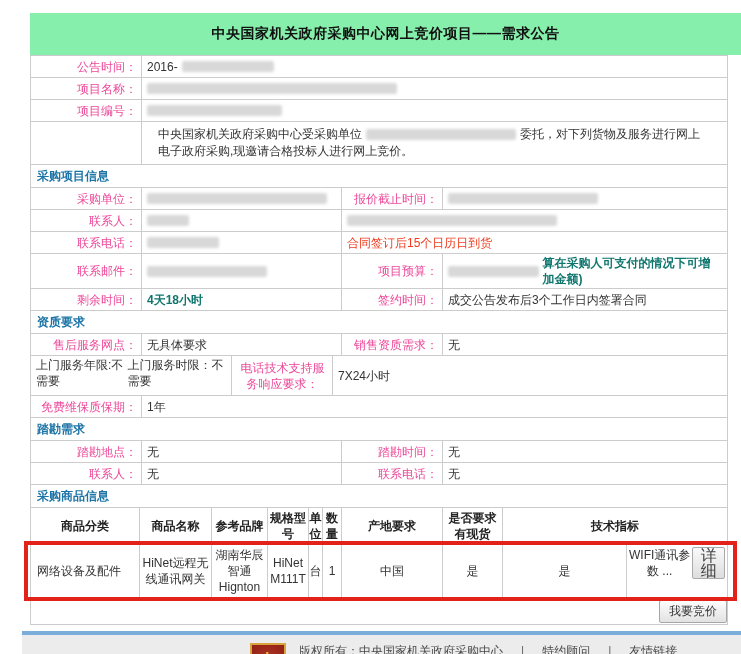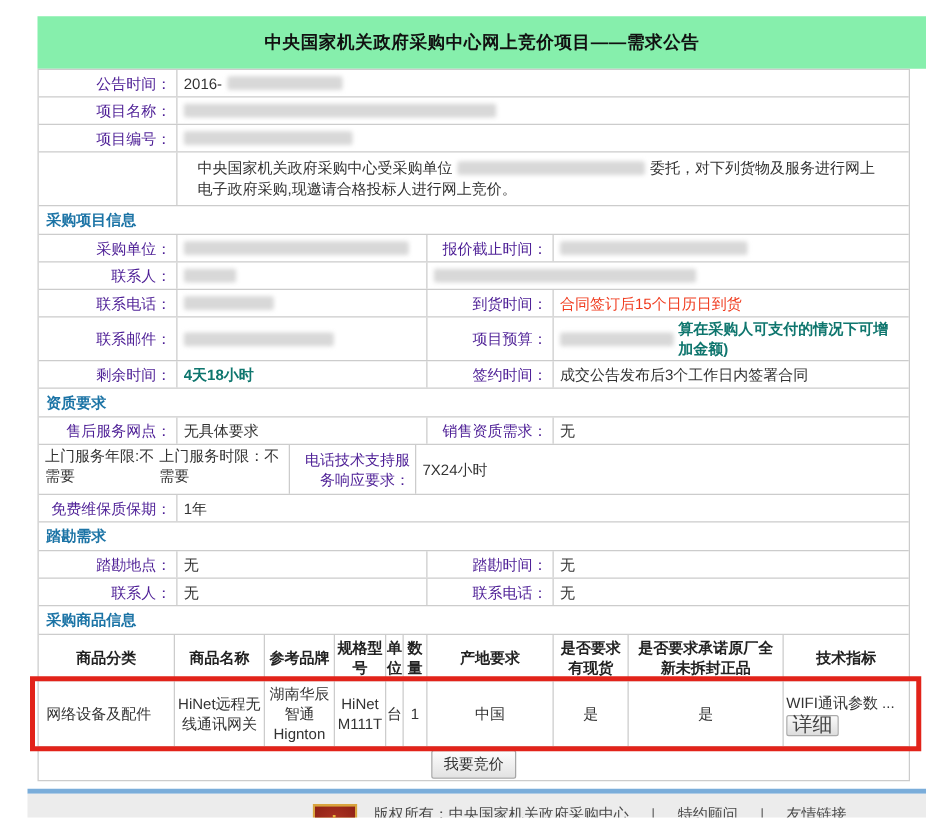--- a/index.html
+++ b/index.html
@@ -12,21 +12,21 @@
     margin:13px 0 0 30px;width:711px;height:42px;background:#86efac;
     display:flex;align-items:center;justify-content:center;
   }
   .title-band h1{margin:0;font-size:14px;font-weight:bold;color:#111;letter-spacing:.5px}
 
   .tbl{margin-left:30px;width:698px;border:1px solid #ccc;box-sizing:border-box}
   .tr{display:flex;border-bottom:1px solid #ccc;min-height:22px;align-items:stretch;box-sizing:border-box}
   .tr:last-child{border-bottom:none}
   .td{display:flex;align-items:center;padding:1px 5px;box-sizing:border-box;line-height:16px}
   .td + .td{border-left:1px solid #ccc}
-  .label{justify-content:flex-end;text-align:right;color:#4c1d95;padding-right:4px}
+  .label{justify-content:flex-end;text-align:center;color:#ec4899;padding-right:4px}
   .value{color:#333}
   .w-l1{width:110px;flex:none}
   .w-v1{width:200px;flex:none}
   .w-l2{width:101px;flex:none}
   .flex1{flex:1 1 auto}
   .sec{
     border-bottom:1px solid #ccc;height:20px;display:flex;align-items:center;
     padding:1px 6px;color:#1c74a6;font-weight:bold;
   }
   .intro .value{display:block;padding:4px 16px;line-height:17px;min-height:36px}
@@ -40,26 +40,26 @@
   
   .ph .td{justify-content:center;text-align:center;font-weight:bold;color:#222;padding:2px 2px}
   .ph{min-height:32px}
   .prow{min-height:45px;position:relative}
   .prow .td{justify-content:center;text-align:center;padding:2px}
   .prow .td.left{justify-content:flex-start;text-align:left;padding-left:6px}
   .c1{width:108px;flex:none}.c2{width:72px;flex:none}.c3{width:56px;flex:none}
   .c4{width:41px;flex:none}.c5{width:14px;flex:none}.c6{width:19px;flex:none}
   .c7{width:101px;flex:none}.c8{width:60px;flex:none}.c9{width:124px;flex:none}
   .c10{flex:1 1 auto}
-  .tech-cell{flex-direction:column;align-items:flex-start;justify-content:center;gap:2px;padding-left:6px}
+  .tech-cell{flex-direction:row;align-items:flex-start;justify-content:center;gap:2px;padding-left:6px}
   .hl-box{
     position:absolute;left:-7px;right:-10px;top:-4px;bottom:-4px;
     border:4px solid #e2231a;z-index:5;pointer-events:none;
   }
-  .btn-row{display:flex;justify-content:center;align-items:center;min-height:26px}
+  .btn-row{display:flex;justify-content:flex-end;align-items:center;min-height:26px}
   .btn{
     border:1px solid #a6a6a6;background:linear-gradient(#fdfdfd,#e2e2e2);
     padding:2px 9px;font-size:12px;border-radius:2px;color:#333;cursor:pointer;
     font-family:inherit;
   }
   .btn-sm{
     border:1px solid #aaa;background:linear-gradient(#fafafa,#ddd);
     padding:0 4px;font-size:16px;line-height:15px;border-radius:2px;color:#444;cursor:pointer;
     font-family:inherit;
   }
@@ -142,21 +142,20 @@
       </div>
     <div class="td value flex1">
         <span class="blur" style="width:210px;margin-left:0"></span>
       </div>
   </div>
   <div class="tr">
     <div class="td label w-l1">联系电话：</div>
     <div class="td value w-v1">
         <span class="blur" style="width:72px;margin-left:0"></span>
       </div>
-    <div class="td label w-l2">到货时间：</div>
     <div class="td value flex1 red">合同签订后15个日历日到货</div>
   </div>
   <div class="tr">
     <div class="td label w-l1">联系邮件：</div>
     <div class="td value w-v1">
         <span class="blur" style="width:120px;margin-left:0"></span>
       </div>
     <div class="td label w-l2">项目预算：</div>
     <div class="td value flex1">
       <span class="blur" style="width:105px;margin-left:0"></span>
@@ -210,21 +209,20 @@
 
   <div class="tr ph">
     <div class="td c1">商品分类</div>
     <div class="td c2">商品名称</div>
     <div class="td c3">参考品牌</div>
     <div class="td c4">规格型号</div>
     <div class="td c5">单位</div>
     <div class="td c6">数量</div>
     <div class="td c7">产地要求</div>
     <div class="td c8">是否要求有现货</div>
-    <div class="td c9">是否要求承诺原厂全新未拆封正品</div>
     <div class="td c10">技术指标</div>
   </div>
 
   <div class="tr prow">
     <div class="hl-box"></div>
     <div class="td c1 left">网络设备及配件</div>
     <div class="td c2">HiNet远程无线通讯网关</div>
     <div class="td c3">湖南华辰智通Hignton</div>
     <div class="td c4">HiNet M111T</div>
     <div class="td c5">台</div>

